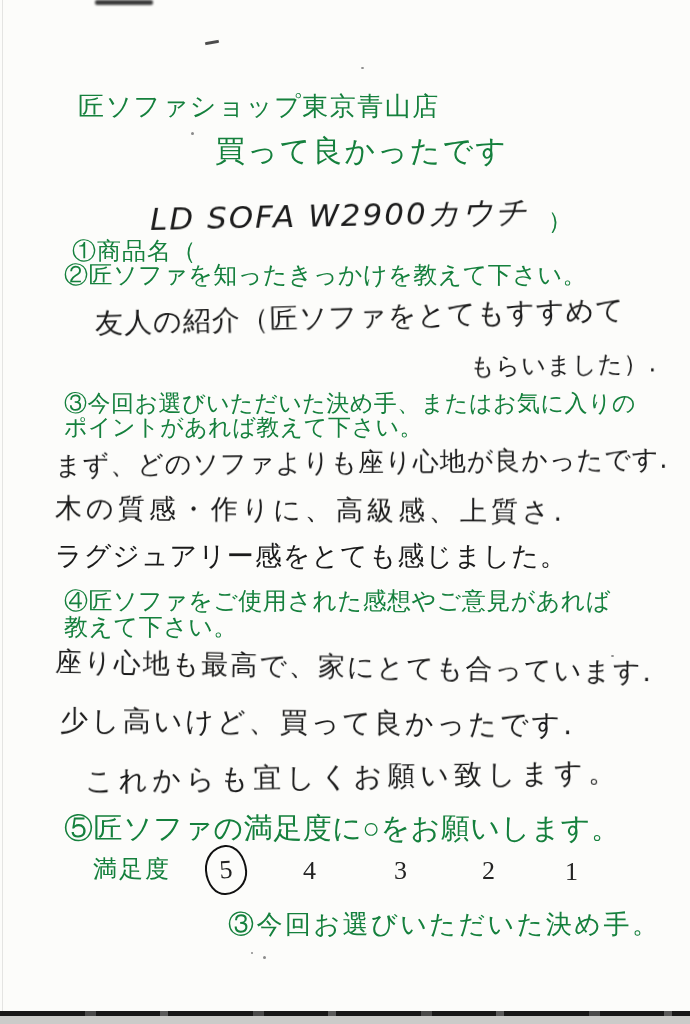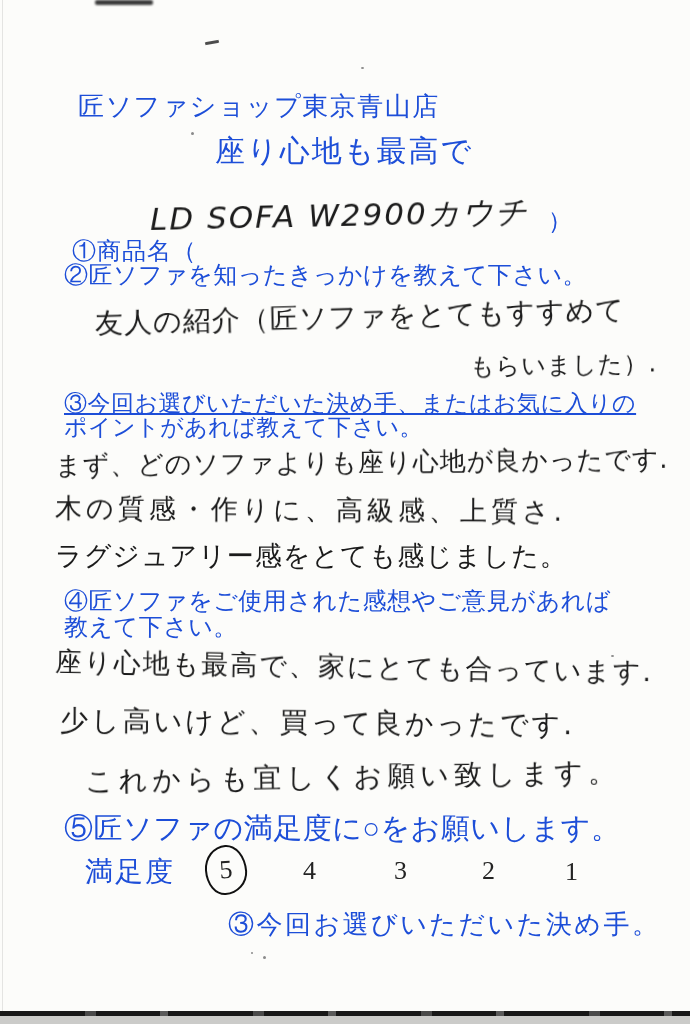--- a/index.html
+++ b/index.html
@@ -9,21 +9,21 @@
     position:relative;
     overflow:hidden;
     font-family:"Liberation Serif","DejaVu Serif",serif;
   }
   .paper{
     position:absolute;left:0;top:0;width:690px;height:1016px;
     background:#fcfcfa;
   }
   .printed{
     position:absolute;
-    color:#1d4ed8;
+    color:#15803d;
     font-family:"Liberation Serif","DejaVu Serif",serif;
     white-space:nowrap;
     line-height:1.15;
   }
   .hand{
     position:absolute;
     color:#1b1b1b;
     font-family:"DejaVu Sans","Liberation Sans",sans-serif;
     white-space:nowrap;
     line-height:1.1;
@@ -33,35 +33,35 @@
   .title{left:215px;top:134px;font-size:30px;letter-spacing:2px;}
 
   .q1label{left:72px;top:208px;font-size:24px;letter-spacing:1px;margin-top:30px;}
   .q1ans{left:150px;top:198px;font-size:31px;letter-spacing:2px;transform:rotate(-1.2deg);font-style:italic;}
   .q1close{left:548px;top:208px;font-size:24px;}
 
   .q2q{left:64px;top:262px;font-size:24px;letter-spacing:.5px;}
   .q2a1{left:95px;top:302px;font-size:28px;letter-spacing:1px;transform:rotate(-1.5deg);}
   .q2a2{left:470px;top:352px;font-size:24px;letter-spacing:1px;transform:rotate(-1deg);}
 
-  .q3q1{left:64px;top:391px;font-size:23px;letter-spacing:.5px;text-decoration:underline;}
+  .q3q1{left:64px;top:391px;font-size:23px;letter-spacing:.5px;}
   .q3q2{left:64px;top:415px;font-size:23px;letter-spacing:.5px;}
   .q3a1{left:55px;top:448px;font-size:26px;letter-spacing:1px;transform:rotate(-.6deg);}
   .q3a2{left:55px;top:495px;font-size:27px;letter-spacing:4px;transform:rotate(.4deg);}
   .q3a3{left:55px;top:541px;font-size:27px;letter-spacing:1px;}
 
   .q4q1{left:64px;top:588px;font-size:24px;letter-spacing:.5px;}
   .q4q2{left:64px;top:614px;font-size:24px;letter-spacing:.5px;}
   .q4a1{left:55px;top:652px;font-size:27px;letter-spacing:2px;transform:rotate(1deg);}
   .q4a2{left:60px;top:708px;font-size:28px;letter-spacing:3px;transform:rotate(.5deg);}
   .q4a3{left:85px;top:762px;font-size:28px;letter-spacing:5px;transform:rotate(-1deg);}
 
   .q5q{left:64px;top:812px;font-size:29px;letter-spacing:.5px;}
 
-  .rlabel{left:85px;top:856px;font-size:28px;letter-spacing:2px;}
+  .rlabel{left:93px;top:856px;font-size:24px;letter-spacing:2px;}
   .num{font-size:26px;color:#242424;}
   .n5wrap{
     position:absolute;left:205px;top:845px;width:42px;height:50px;
     border:2.5px solid #111;
     border-radius:52% 48% 55% 45% / 48% 55% 45% 52%;
     transform:rotate(-4deg);
     display:flex;align-items:center;justify-content:center;
     box-sizing:border-box;
   }
   .n4{left:303px;top:856px;}
@@ -99,21 +99,21 @@
   <div class="smudge"></div>
   <div class="dash"></div>
   <div class="speck sp1"></div>
   <div class="speck sp2"></div>
   <div class="speck sp3"></div>
   <div class="speck sp4"></div>
   <div class="speck sp5"></div>
   <div class="edge-left"></div>
 
   <div class="printed store">匠ソファショップ東京青山店</div>
-  <div class="printed title">座り心地も最高で</div>
+  <div class="printed title">買って良かったです</div>
 
   <div class="printed q1label">①商品名（</div>
   <div class="hand q1ans">LD SOFA W2900カウチ</div>
   <div class="printed q1close">）</div>
 
   <div class="printed q2q">②匠ソファを知ったきっかけを教えて下さい。</div>
   <div class="hand q2a1">友人の紹介（匠ソファをとてもすすめて</div>
   <div class="hand q2a2">もらいました）.</div>
 
   <div class="printed q3q1">③今回お選びいただいた決め手、またはお気に入りの</div>

